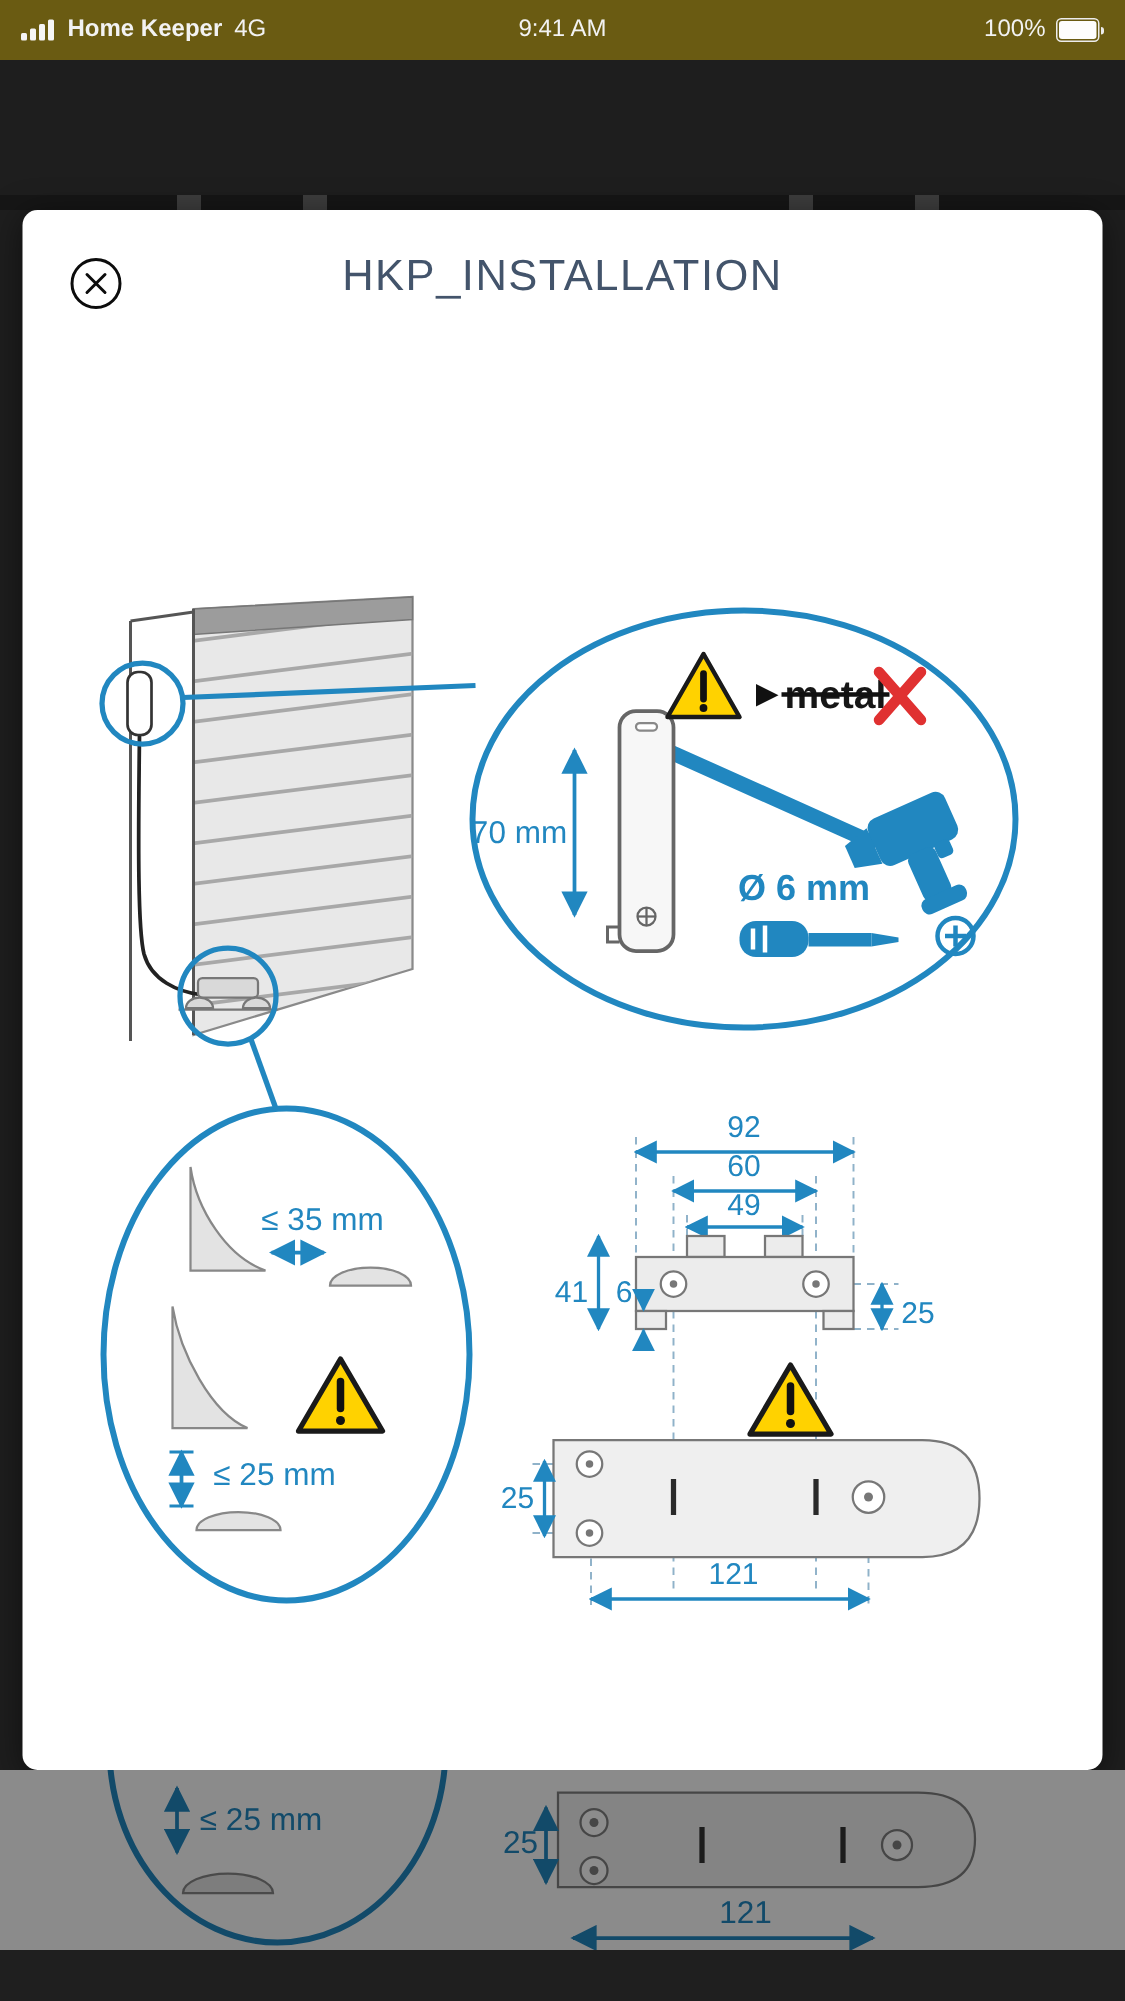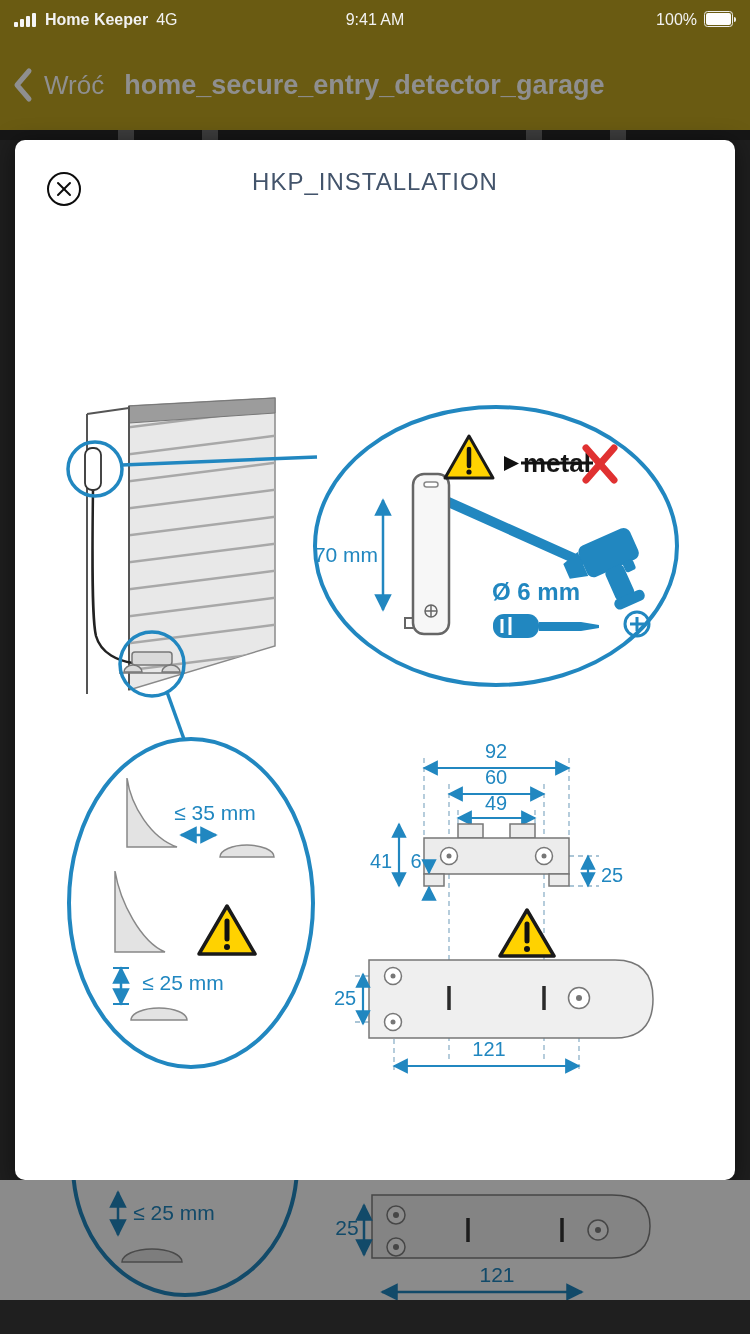--- a/index.html
+++ b/index.html
@@ -17,21 +17,21 @@
     padding:0 14px; box-sizing:border-box; color:#f2f2f2; font-size:16px;
   }
   .signal { display:flex; align-items:flex-end; gap:2px; margin-right:9px; }
   .signal .bar { width:4px; background:#f5f5f5; border-radius:1px; }
   .carrier { font-weight:600; margin-right:8px; }
   .network { font-weight:400; }
   .time {
     position:absolute; left:50%; transform:translateX(-50%);
     font-weight:400;
   }
-  .sb-right { margin-left:auto; display:flex; align-items:flex-start; gap:7px; }
+  .sb-right { margin-left:auto; display:flex; align-items:center; gap:7px; }
   .battery { display:flex; align-items:center; }
   .batt-body {
     width:25px; height:12px; border:1px solid #ececec; border-radius:3.5px;
     padding:1px; box-sizing:content-box;
   }
   .batt-fill { width:100%; height:100%; background:#fdfdfd; border-radius:2px; }
   .batt-tip { width:2px; height:5px; background:#ececec; border-radius:0 2px 2px 0; margin-left:1px; }
 
   
   .nav-bar {
@@ -51,21 +51,21 @@
   .gap-strip .post { position:absolute; top:0; height:10px; width:16px; background:#3d3d3d; }
 
   
   .modal {
     position:absolute; top:140px; left:15px; width:720px; height:1040px;
     background:#ffffff; border-radius:10px; box-shadow:0 4px 22px rgba(0,0,0,0.5);
   }
   .close-button { position:absolute; top:30px; left:30px; width:38px; height:38px; cursor:pointer; }
   .modal-title {
     position:absolute; top:28px; left:0; width:100%; text-align:center;
-    font-size:24px; font-weight:400; letter-spacing:1px; color:#43546b;
+    font-size:29px; font-weight:400; letter-spacing:1px; color:#43546b;
   }
   .diagram { position:absolute; top:228px; left:0; width:720px; height:720px; }
 
   
   .dim-section { position:absolute; top:1180px; left:0; width:750px; height:154px; }
   .dim-content { position:absolute; top:0; left:0; width:750px; height:120px; background:#fdfdfd; overflow:hidden; }
   .dim-footer  { position:absolute; top:120px; left:0; width:750px; height:34px; background:#3a3a3a; }
   .dim-overlay { position:absolute; top:0; left:0; width:750px; height:154px; background:rgba(0,0,0,0.45); pointer-events:none; }
 </style>
 </head>
@@ -87,29 +87,20 @@
       <span>100%</span>
       <div class="battery">
         <div class="batt-body">
             <div class="batt-fill"></div>
           </div>
         <div class="batt-tip"></div>
       </div>
     </div>
   </div>
 
-  <div class="nav-bar">
-    <div class="back-button">
-      <svg width="22" height="40" viewBox="0 0 22 40">
-        <polyline points="17,6 5,20 17,34" fill="none" stroke="#8f8f8f" stroke-width="5" stroke-linecap="round" stroke-linejoin="round"></polyline>
-      </svg>
-      <span class="back-label">Wróć</span>
-    </div>
-    <span class="nav-title">home_secure_entry_detector_garage</span>
-  </div>
 
   <div class="gap-strip">
     <div class="post" style="left:118px"></div>
     <div class="post" style="left:202px"></div>
     <div class="post" style="left:526px"></div>
     <div class="post" style="left:610px"></div>
   </div>
 
   <div class="modal">
     <div class="close-button">

